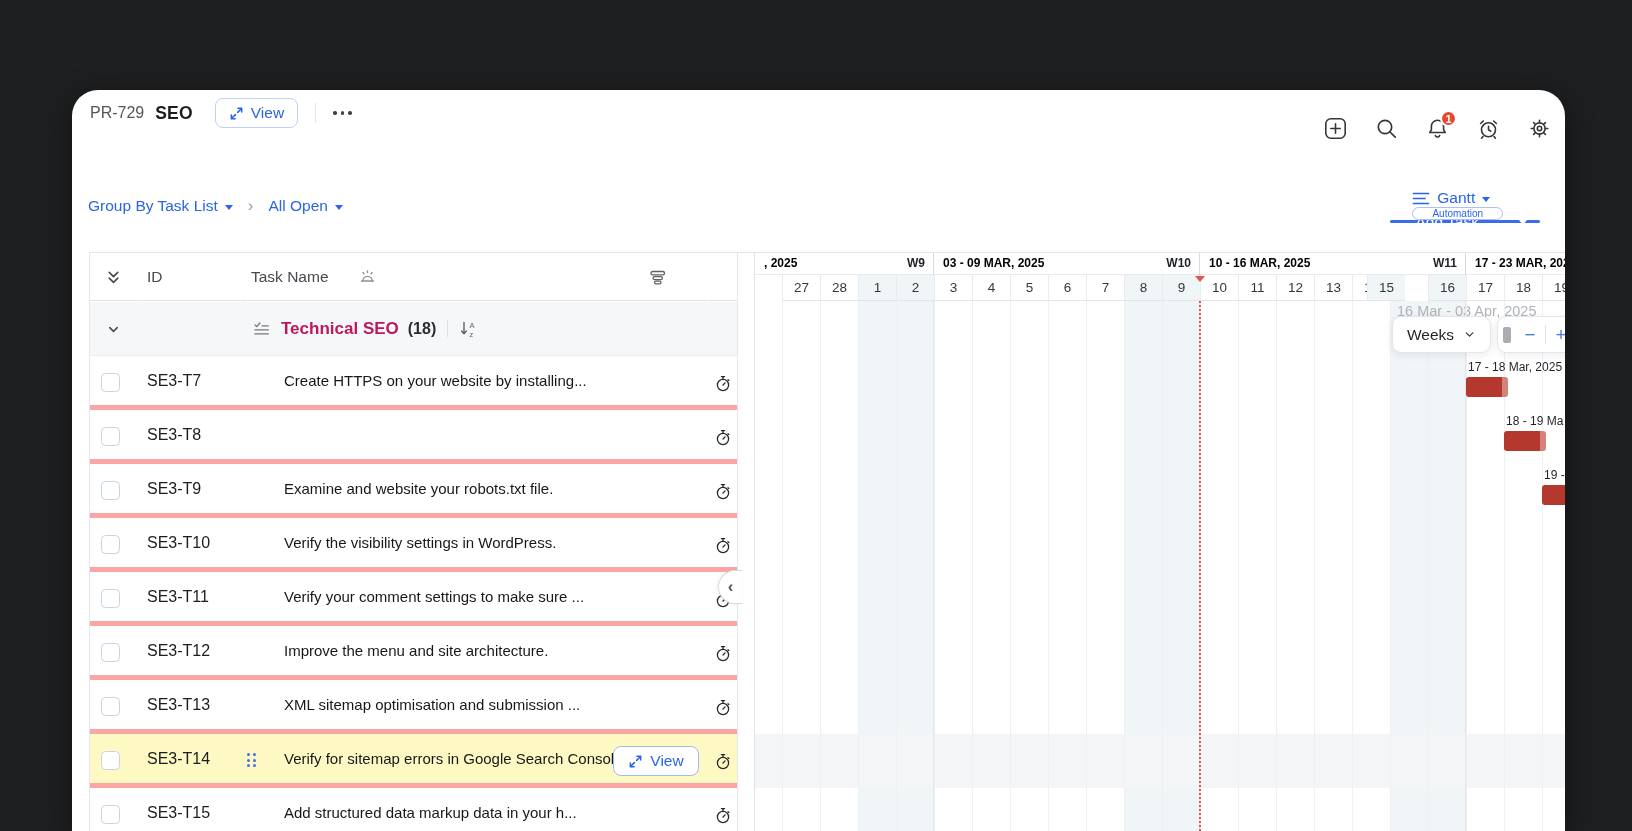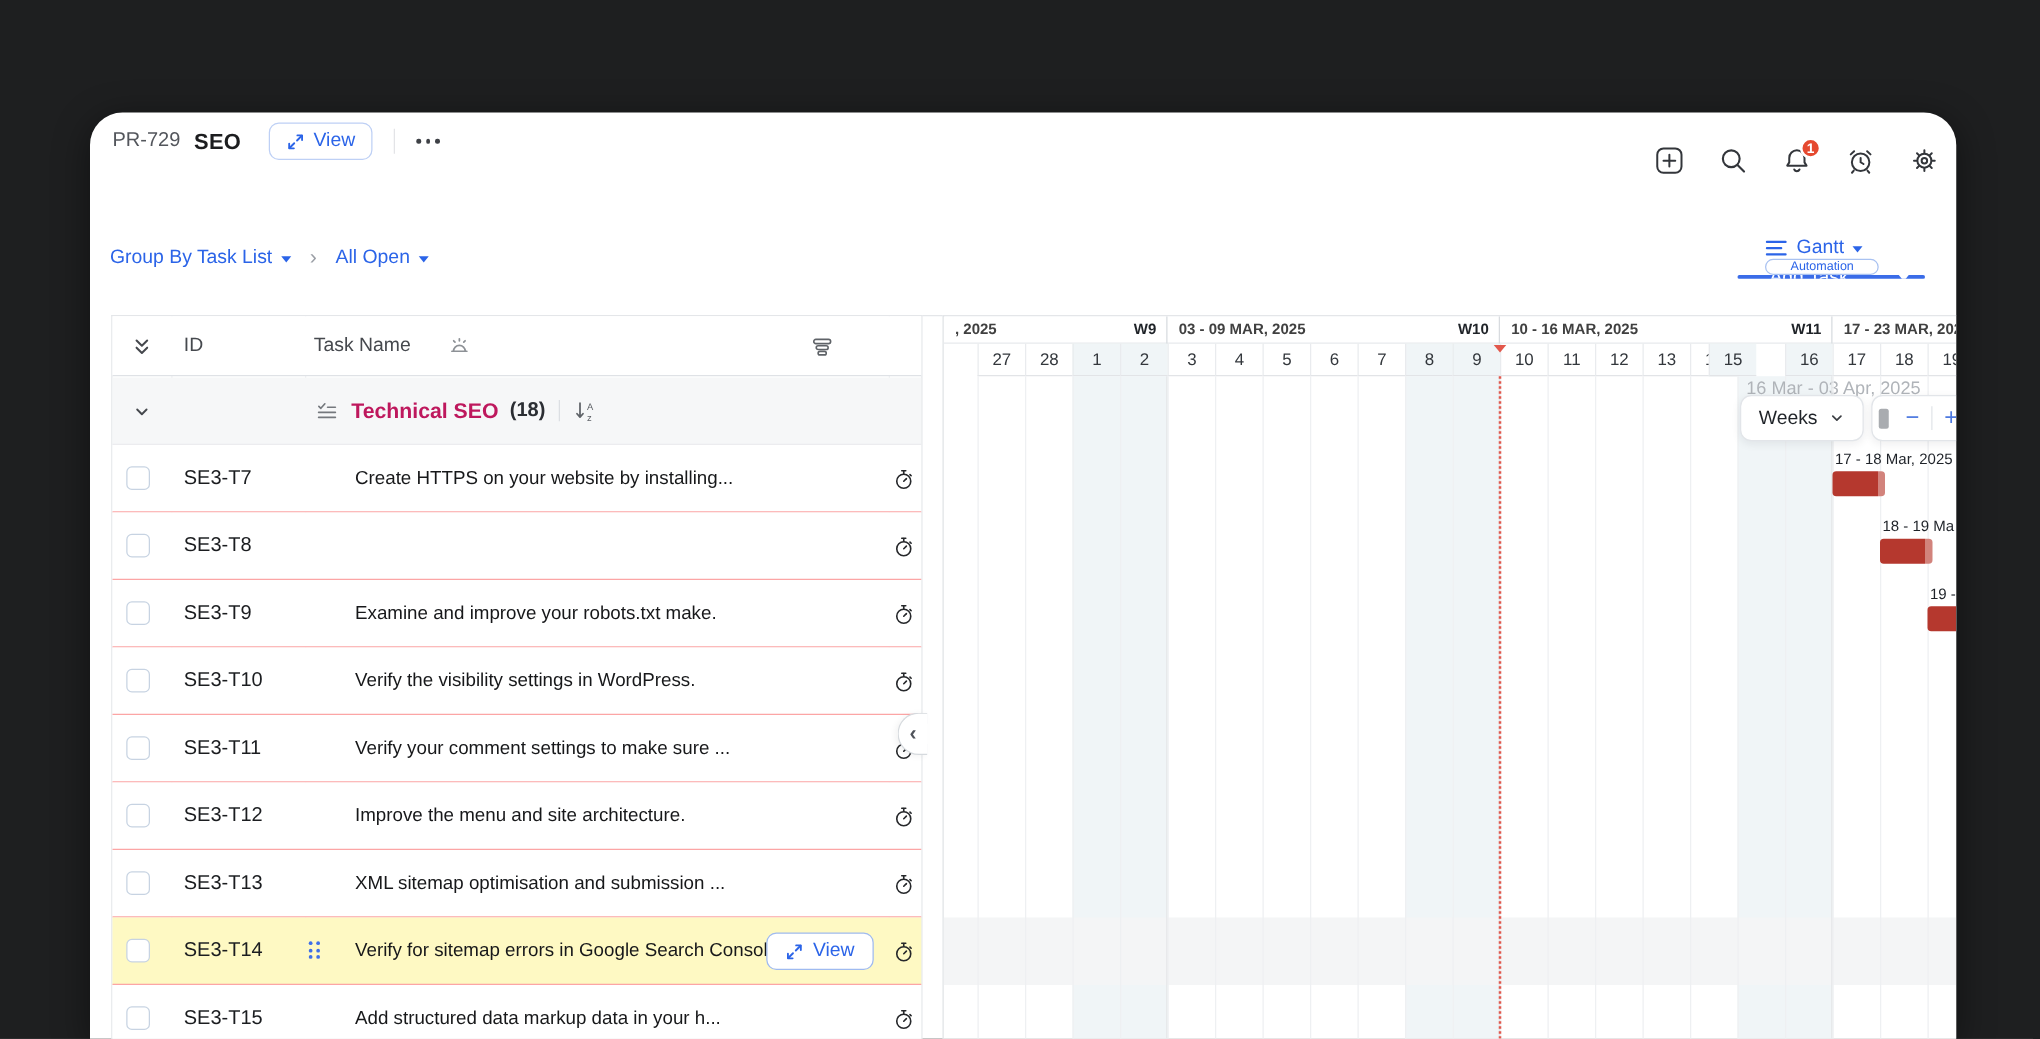--- a/index.html
+++ b/index.html
@@ -57,21 +57,21 @@
   .vsep { position:absolute; top:0; bottom:0; width:1px; background:#eaecef; }
   .thead { position:absolute; left:0; right:0; top:0; height:48px; border-bottom:1px solid #dfe2e6;
     background:#fff; z-index:3; }
   .th-label { position:absolute; top:0; height:48px; display:flex; align-items:center;
     font-size:15.5px; color:#46494e; }
   .grow { position:absolute; left:0; right:0; top:49px; height:54px; background:#f6f7f8;
     border-bottom:1px solid #ececef; display:flex; align-items:center; }
   .grow .gtitle { font-size:17px; font-weight:700; color:#be185d; }
   .grow .gcount { font-size:16px; font-weight:700; color:#2b2e33; margin-left:9px; }
   .grow .gdiv { width:1px; height:17px; background:#dcdfe3; margin:0 11px; }
-  .trow { position:absolute; left:0; right:0; height:54px; border-bottom:1px solid #fca5a5; background:#fff; }
+  .trow { position:absolute; left:0; right:0; height:54px; border-bottom:5px solid #fca5a5; background:#fff; }
   .trow.hovered { background:#fef9c3; }
   .cb { position:absolute; left:11px; top:17px; width:19px; height:19px; border:1.5px solid #c7d3e2;
     border-radius:4.5px; background:#fff; cursor:pointer; }
   .tid { position:absolute; left:57px; top:0; height:100%; display:flex; align-items:center;
     font-size:16px; color:#1b1d20; }
   .tname { position:absolute; left:194px; top:0; height:100%; display:flex; align-items:center;
     font-size:15px; color:#17181a; white-space:nowrap; overflow:hidden; max-width:444px; cursor:default; }
   .trow.hovered .tname { max-width:330px; }
   .trow-timer { position:absolute; left:625px; top:19px; width:16px; height:16px; cursor:pointer; }
   .draghandle { position:absolute; left:157px; top:19px; display:grid; grid-template-columns:repeat(2,3px);
@@ -85,21 +85,21 @@
     border:1px solid #d6dade; border-right:none; border-radius:17px 0 0 17px; z-index:6;
     display:flex; align-items:center; justify-content:center; color:#4f535a; font-size:17px;
     font-weight:700; box-shadow:-2px 1px 5px rgba(0,0,0,.05); cursor:pointer; }
   .gut-topline { position:absolute; left:666px; top:162px; width:16px; height:1px; background:#e4e6e9; }
 
   
   .gantt { position:absolute; left:682px; top:162px; width:811px; height:579px; overflow:hidden;
     border-top:1px solid #e4e6e9; border-left:1px solid #e0e3e6; background:#fff; }
   .g-weekrow { position:absolute; left:0; right:0; top:0; height:22px; border-bottom:1px solid #e8eaed; }
   .g-weekseg { position:absolute; top:0; height:22px; border-right:1px solid #d8dbdf; }
-  .g-weeklabel { position:absolute; left:9px; top:3px; font-size:12px; font-weight:700; color:#404040; white-space:nowrap; }
+  .g-weeklabel { position:absolute; left:9px; top:3px; font-size:12px; font-weight:700; color:#000000; white-space:nowrap; }
   .g-weekno { position:absolute; right:8px; top:3px; font-size:12px; font-weight:700; color:#1f2328; }
   .g-daycell { position:absolute; top:22px; height:26px; width:38px; border-left:1px solid #e9ebee;
     border-bottom:1px solid #e2e4e7; display:flex; align-items:center; justify-content:center;
     font-size:13.5px; color:#33373c; }
   .g-daycell.we { background:#f0f5f7; }
   .g-stripe { position:absolute; top:48px; bottom:0; width:38px; background:#f0f5f7; z-index:1; }
   .g-hoverband { position:absolute; left:0; right:0; height:54px; background:#f4f5f6; z-index:1; }
   .g-dayline { position:absolute; top:48px; bottom:0; width:1px; background:#eef0f2; z-index:2; }
   .g-weekline { position:absolute; top:48px; bottom:0; width:1px; background:#e3e5e8; z-index:2; }
   .g-today { position:absolute; top:48px; bottom:0; border-left:2px dotted #e2574b; z-index:3; }
@@ -296,21 +296,21 @@
               <path d="M6.4 1.6h3.2"></path>
               <path d="M8 1.8v2.4"></path>
     <path d="M8 10l2.1-2.1"></path>
               <path d="M13 4.7l.9.9"></path>
   </svg>
 </div>
         </div>
         <div class="trow" style="top: 211px;">
           <div class="cb"></div>
           <div class="tid">SE3-T9</div>
-          <div class="tname">Examine and improve your robots.txt make.</div>
+          <div class="tname">Examine and website your robots.txt file.</div>
           <div class="trow-timer">
   <svg width="16" height="17" viewBox="0 0 16 17" fill="none" stroke="#26282b" stroke-width="1.3" stroke-linecap="round">
     <circle cx="8" cy="10" r="5.6"></circle>
               <path d="M6.4 1.6h3.2"></path>
               <path d="M8 1.8v2.4"></path>
     <path d="M8 10l2.1-2.1"></path>
               <path d="M13 4.7l.9.9"></path>
   </svg>
 </div>
         </div>

